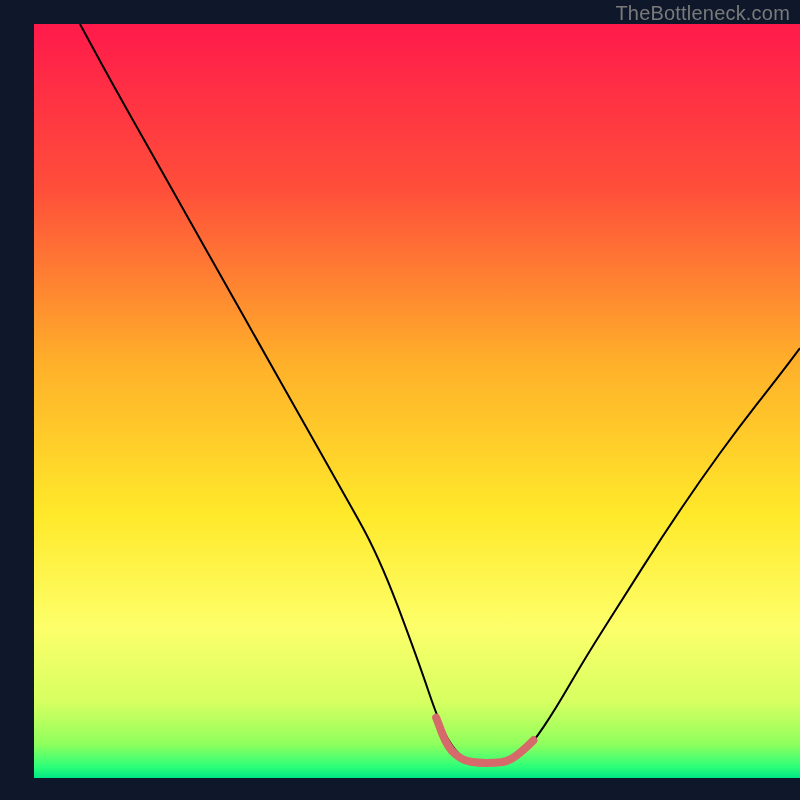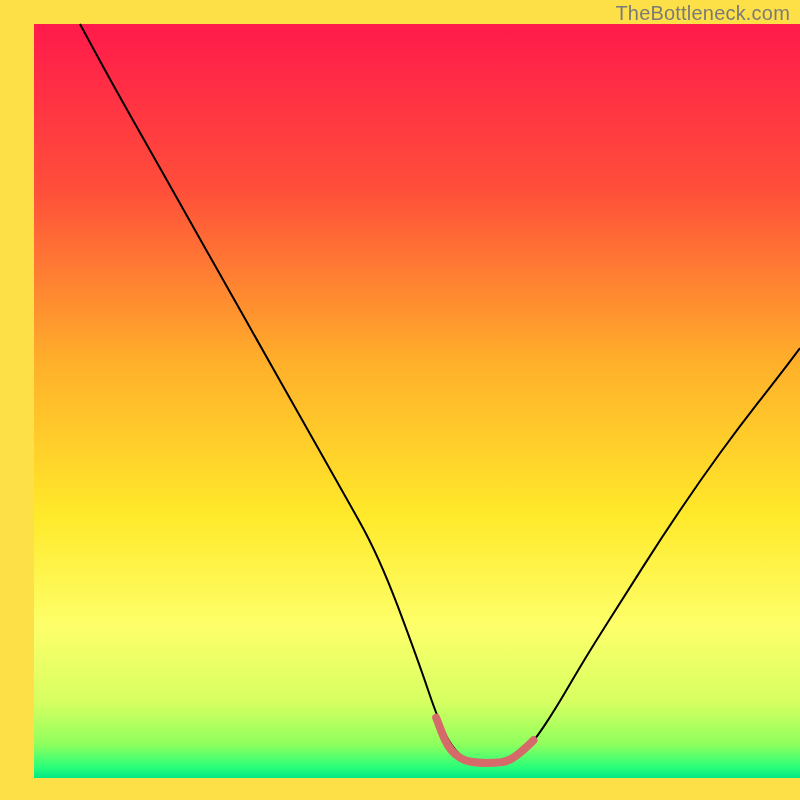--- a/index.html
+++ b/index.html
@@ -8,21 +8,21 @@
     width: 800px;
     height: 800px;
     background: #000;
     overflow: hidden;
     font-family: Arial, Helvetica, sans-serif;
   }
   .stage {
     position: relative;
     width: 800px;
     height: 800px;
-    background: #fde047;
+    background: #0f172a;
   }
   .watermark {
     position: absolute;
     top: 2px;
     right: 10px;
     color: #7a7a7a;
     font-size: 20px;
     font-weight: 500;
     letter-spacing: 0.2px;
     z-index: 10;

